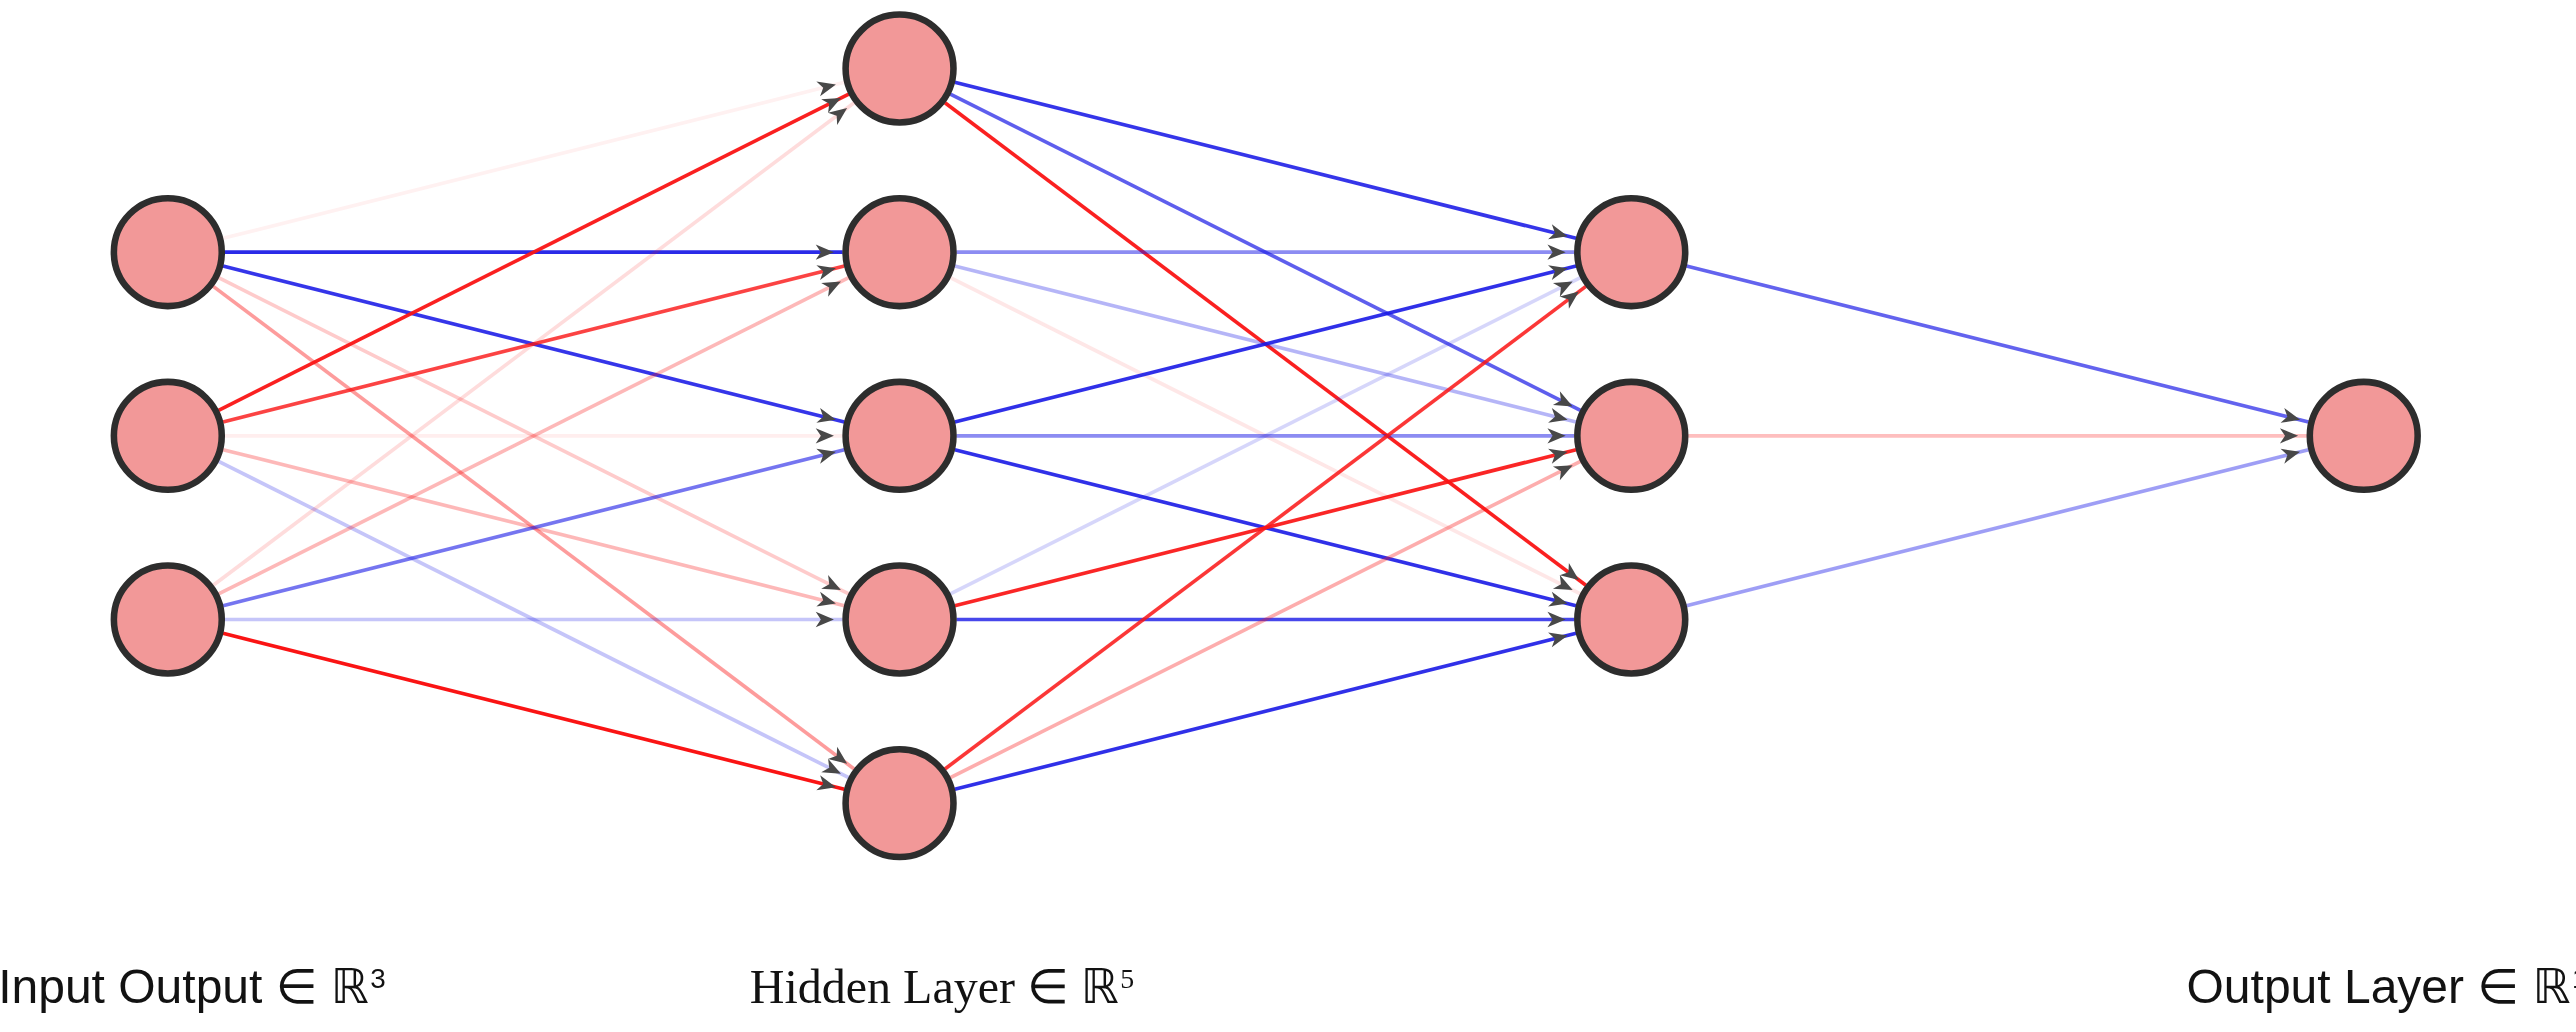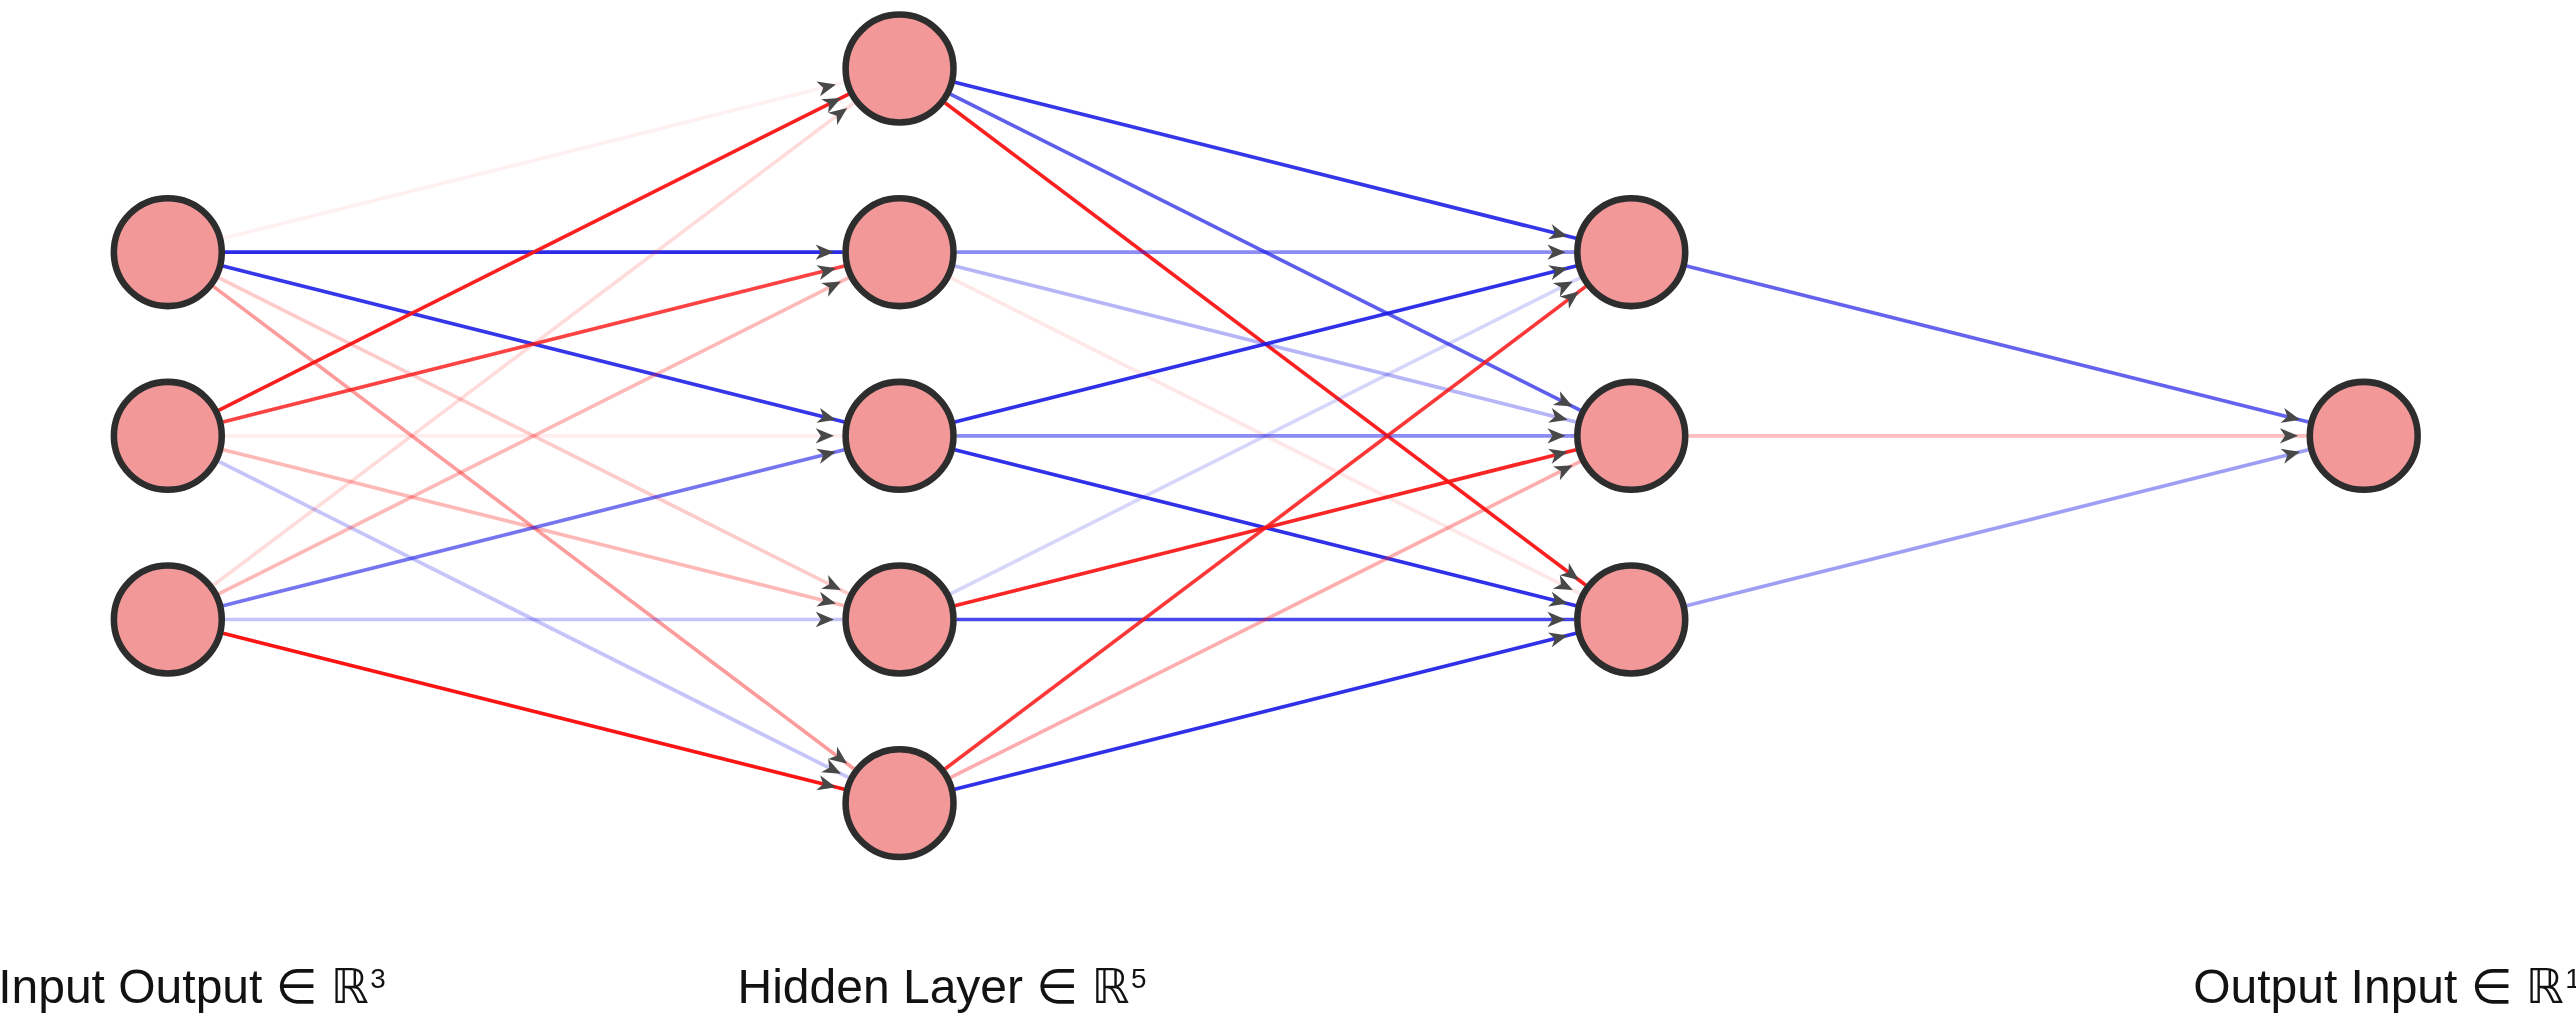--- a/index.html
+++ b/index.html
@@ -120,21 +120,21 @@
       <circle cx="1234" cy="1102" r="74" fill="#f29898" stroke="#2d2d2d" stroke-width="9"></circle>
       <circle cx="2238" cy="346" r="74" fill="#f29898" stroke="#2d2d2d" stroke-width="9"></circle>
       <circle cx="2238" cy="598" r="74" fill="#f29898" stroke="#2d2d2d" stroke-width="9"></circle>
       <circle cx="2238" cy="850" r="74" fill="#f29898" stroke="#2d2d2d" stroke-width="9"></circle>
       <circle cx="3243" cy="598" r="74" fill="#f29898" stroke="#2d2d2d" stroke-width="9"></circle>
     </svg>
 
   <div class="layer-label" id="label-0" style="left: 192px;">
     <span>Input Output ∈ ℝ</span><sup>3</sup>
   </div>
-  <div class="layer-label" id="label-1" style="left: 942px;">
+  <div class="layer-label" id="label-1" style="left: 942px; font-family: Liberation Serif, serif;">
     <span>Hidden Layer ∈ ℝ</span><sup>5</sup>
   </div>
   <div class="layer-label" id="label-3" style="left: 2387px;">
-    <span>Output Input ∈ ℝ</span><sup>1</sup>
+    <span>Output Layer ∈ ℝ</span><sup>1</sup>
   </div>
 
 </div>
 
 
 </body></html>

